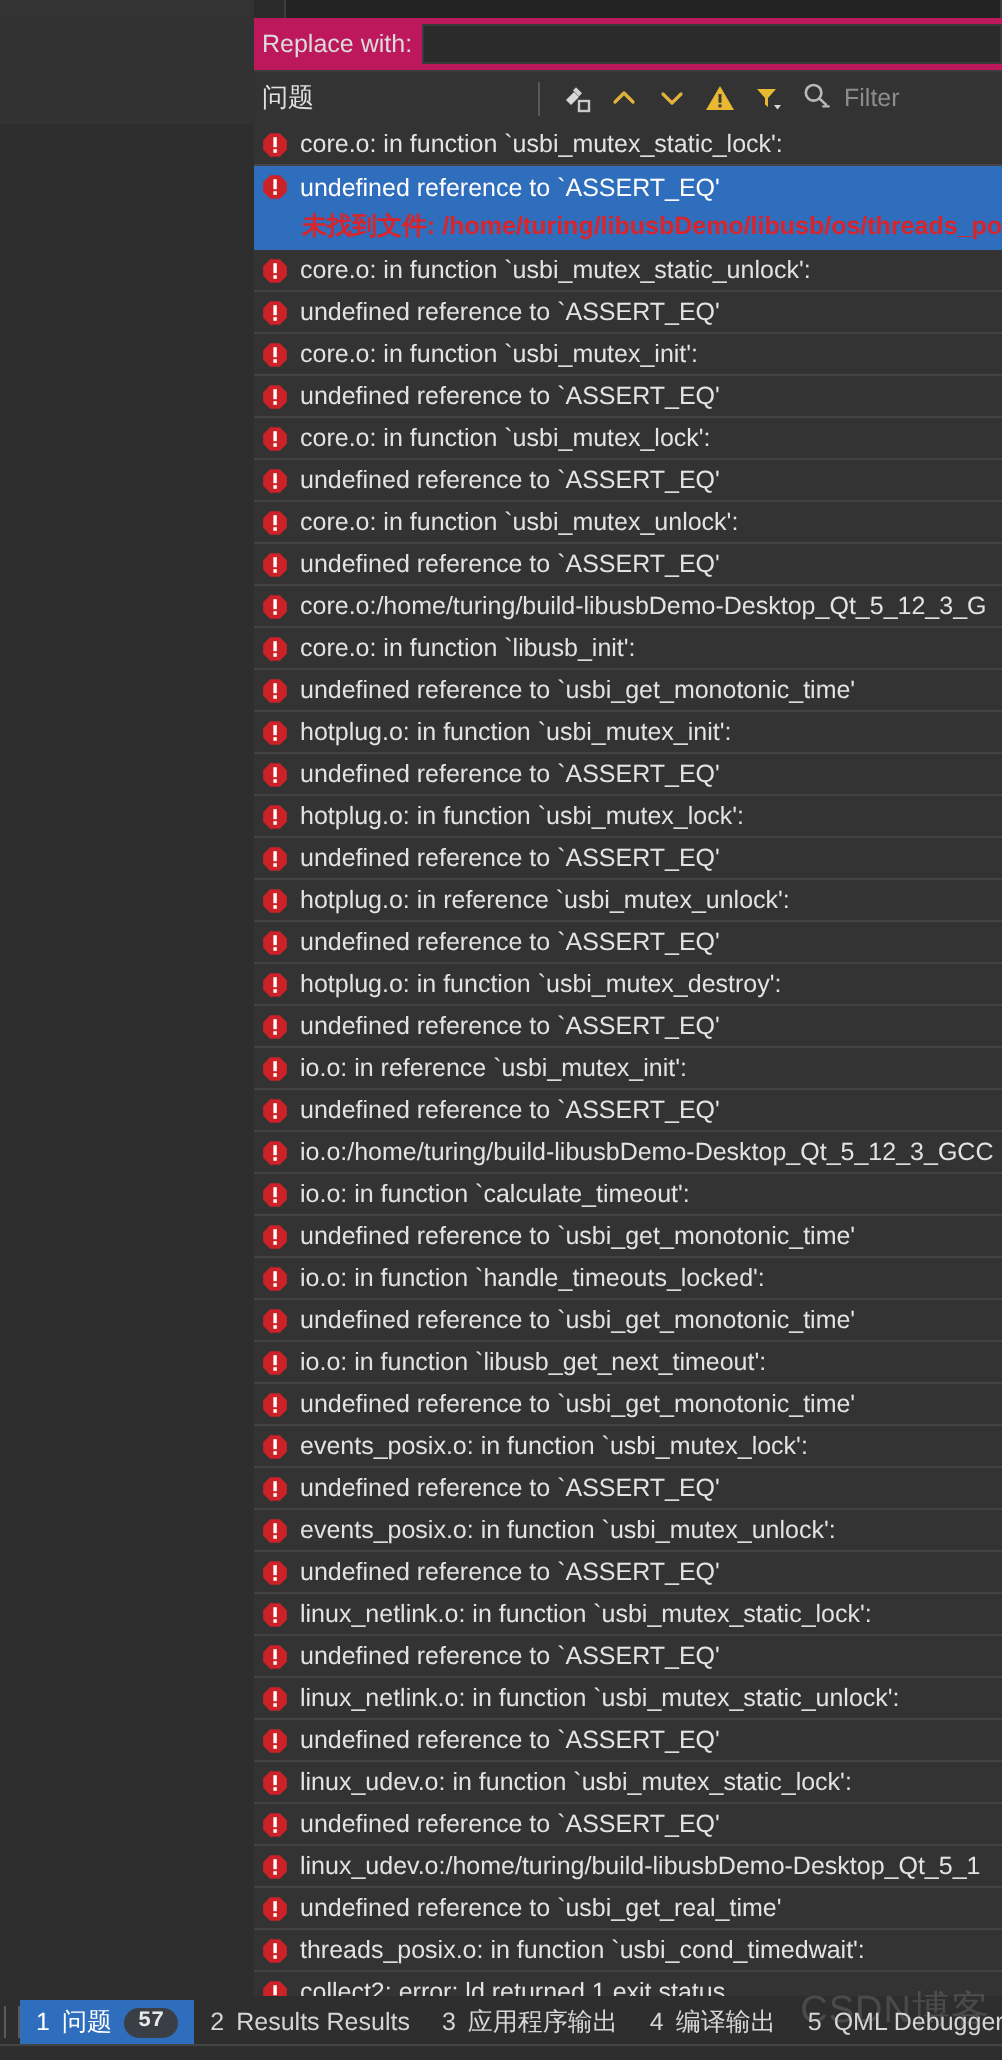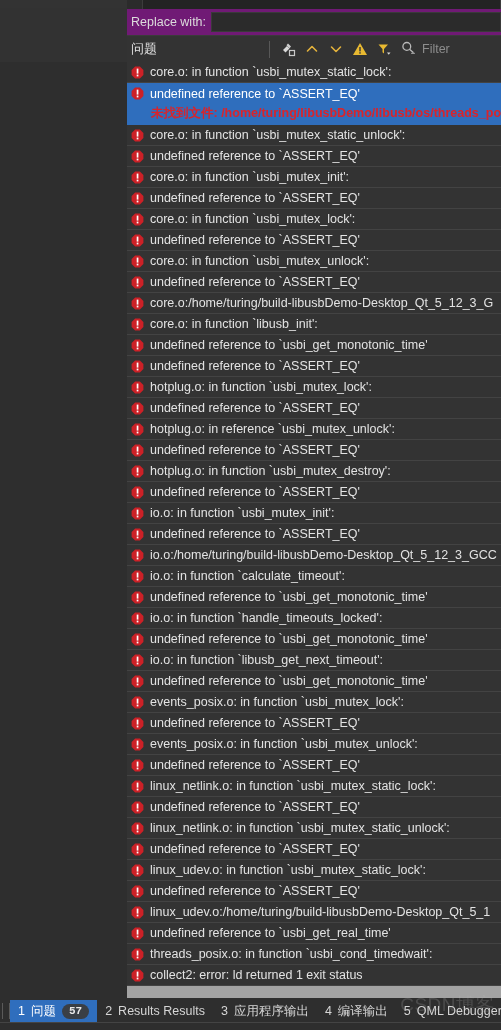--- a/index.html
+++ b/index.html
@@ -67,21 +67,21 @@
     border-top: none;
     box-sizing: border-box;
   }
 
   
   .replace-row {
     position: absolute;
     left: 127px; top: 9px;
     width: 374px;
     height: 26px;
-    background: #701a75;
+    background: #be185d;
     display: flex;
     align-items: center;
   }
   .replace-label {
     font-size: 12.5px;
     color: #dcdcdc;
     padding-left: 4px;
     white-space: nowrap;
     flex: none;
   }
@@ -464,20 +464,28 @@
               <rect x="5.7" y="8.6" width="1.7" height="1.8" fill="#ffffff"></rect>
             </svg></span>
           <span class="issue-text">undefined reference to `usbi_get_monotonic_time'</span>
         </div>
         <div class="issue-row">
           <span class="err-icon"><svg width="13" height="13" viewBox="0 0 13 13">
               <path d="M4.1 0.6 L8.9 0.6 L12.4 4.1 L12.4 8.9 L8.9 12.4 L4.1 12.4 L0.6 8.9 L0.6 4.1 Z" fill="#cc2127"></path>
               <rect x="5.7" y="2.6" width="1.7" height="5.0" fill="#ffffff"></rect>
               <rect x="5.7" y="8.6" width="1.7" height="1.8" fill="#ffffff"></rect>
             </svg></span>
+          <span class="issue-text">hotplug.o: in function `usbi_mutex_init':</span>
+        </div>
+        <div class="issue-row">
+          <span class="err-icon"><svg width="13" height="13" viewBox="0 0 13 13">
+              <path d="M4.1 0.6 L8.9 0.6 L12.4 4.1 L12.4 8.9 L8.9 12.4 L4.1 12.4 L0.6 8.9 L0.6 4.1 Z" fill="#cc2127"></path>
+              <rect x="5.7" y="2.6" width="1.7" height="5.0" fill="#ffffff"></rect>
+              <rect x="5.7" y="8.6" width="1.7" height="1.8" fill="#ffffff"></rect>
+            </svg></span>
           <span class="issue-text">undefined reference to `ASSERT_EQ'</span>
         </div>
         <div class="issue-row">
           <span class="err-icon"><svg width="13" height="13" viewBox="0 0 13 13">
               <path d="M4.1 0.6 L8.9 0.6 L12.4 4.1 L12.4 8.9 L8.9 12.4 L4.1 12.4 L0.6 8.9 L0.6 4.1 Z" fill="#cc2127"></path>
               <rect x="5.7" y="2.6" width="1.7" height="5.0" fill="#ffffff"></rect>
               <rect x="5.7" y="8.6" width="1.7" height="1.8" fill="#ffffff"></rect>
             </svg></span>
           <span class="issue-text">hotplug.o: in function `usbi_mutex_lock':</span>
         </div>
@@ -520,21 +528,21 @@
               <rect x="5.7" y="8.6" width="1.7" height="1.8" fill="#ffffff"></rect>
             </svg></span>
           <span class="issue-text">undefined reference to `ASSERT_EQ'</span>
         </div>
         <div class="issue-row">
           <span class="err-icon"><svg width="13" height="13" viewBox="0 0 13 13">
               <path d="M4.1 0.6 L8.9 0.6 L12.4 4.1 L12.4 8.9 L8.9 12.4 L4.1 12.4 L0.6 8.9 L0.6 4.1 Z" fill="#cc2127"></path>
               <rect x="5.7" y="2.6" width="1.7" height="5.0" fill="#ffffff"></rect>
               <rect x="5.7" y="8.6" width="1.7" height="1.8" fill="#ffffff"></rect>
             </svg></span>
-          <span class="issue-text">io.o: in function `usbi_mutex_init':</span>
+          <span class="issue-text">io.o: in reference `usbi_mutex_init':</span>
         </div>
         <div class="issue-row">
           <span class="err-icon"><svg width="13" height="13" viewBox="0 0 13 13">
               <path d="M4.1 0.6 L8.9 0.6 L12.4 4.1 L12.4 8.9 L8.9 12.4 L4.1 12.4 L0.6 8.9 L0.6 4.1 Z" fill="#cc2127"></path>
               <rect x="5.7" y="2.6" width="1.7" height="5.0" fill="#ffffff"></rect>
               <rect x="5.7" y="8.6" width="1.7" height="1.8" fill="#ffffff"></rect>
             </svg></span>
           <span class="issue-text">undefined reference to `ASSERT_EQ'</span>
         </div>
         <div class="issue-row">

